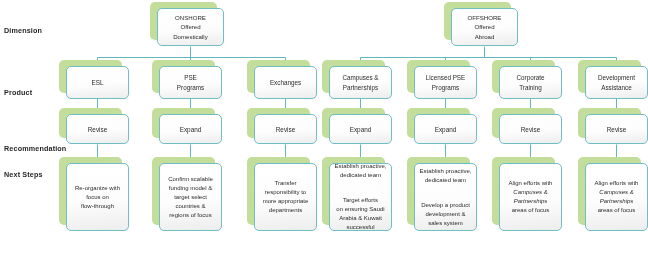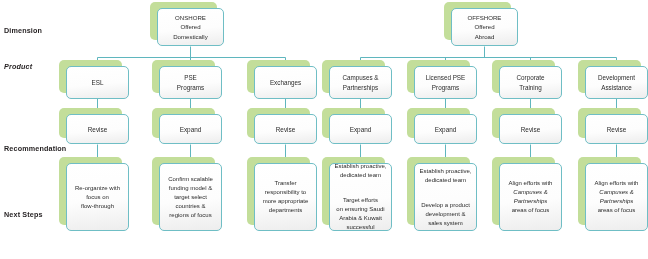--- a/index.html
+++ b/index.html
@@ -134,23 +134,23 @@
       <path d="M190.5 144.5 L190.5 163.5"></path>
       <path d="M285.5 144.5 L285.5 163.5"></path>
       <path d="M360.5 144.5 L360.5 163.5"></path>
       <path d="M445.5 144.5 L445.5 163.5"></path>
       <path d="M530.5 144.5 L530.5 163.5"></path>
       <path d="M616.5 144.5 L616.5 163.5"></path>
     </g>
   </svg>
 
   <div class="row-label" style="top:26px;">Dimension</div>
-  <div class="row-label" style="top:62px;font-style:italic;">Product</div>
+  <div class="row-label" style="top:88px;">Product</div>
   <div class="row-label" style="top:144px;">Recommendation</div>
-  <div class="row-label" style="top:170px;margin-top:40px;">Next Steps</div>
+  <div class="row-label" style="top:170px;">Next Steps</div>
 
   <div class="node root" style="left:157px; top:8px; width:67px; height:38px;">
     <div class="shadow"></div>
     <div class="face">
       <div class="label"><span>ONSHORE</span><br><span>Offered</span><br><span>Domestically</span></div>
     </div>
   </div>
 
   <div class="node root" style="left:451px; top:8px; width:67px; height:38px;">
     <div class="shadow"></div>

